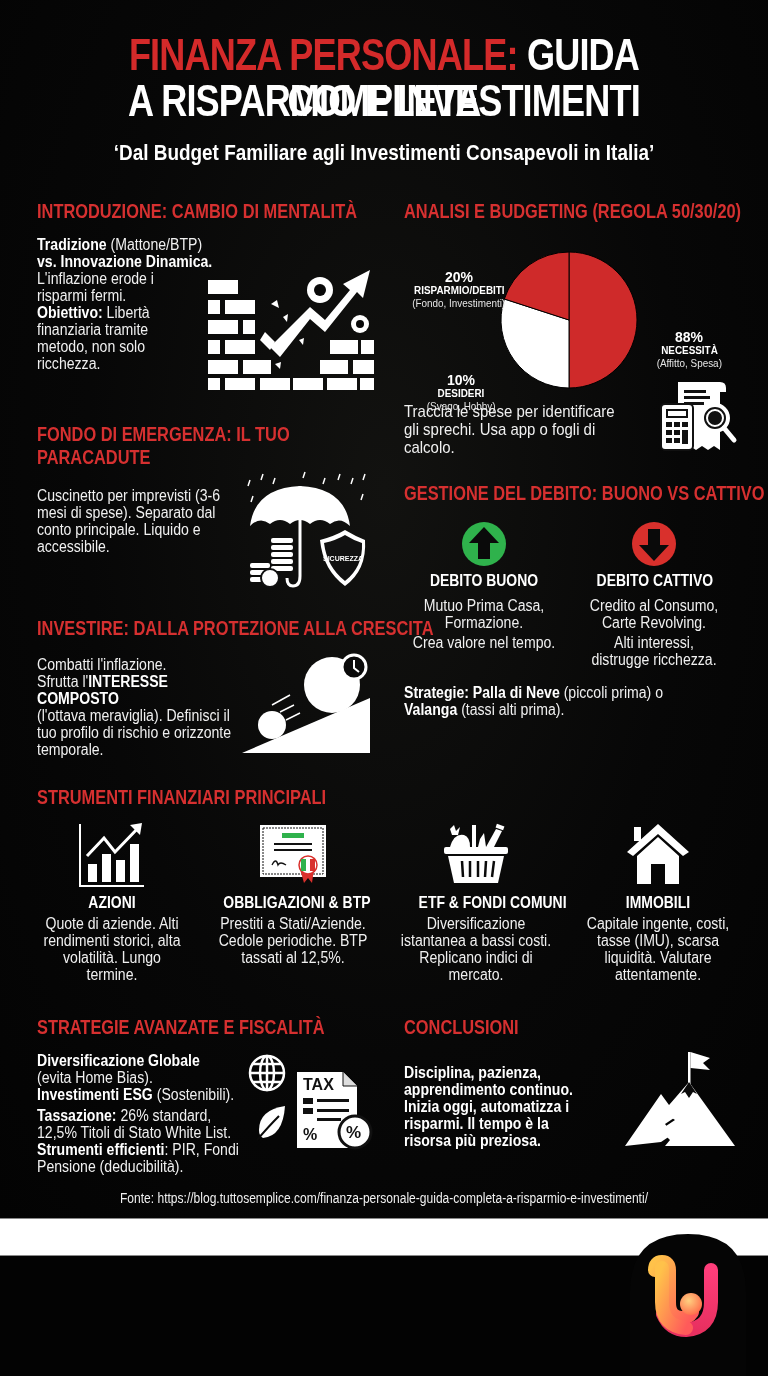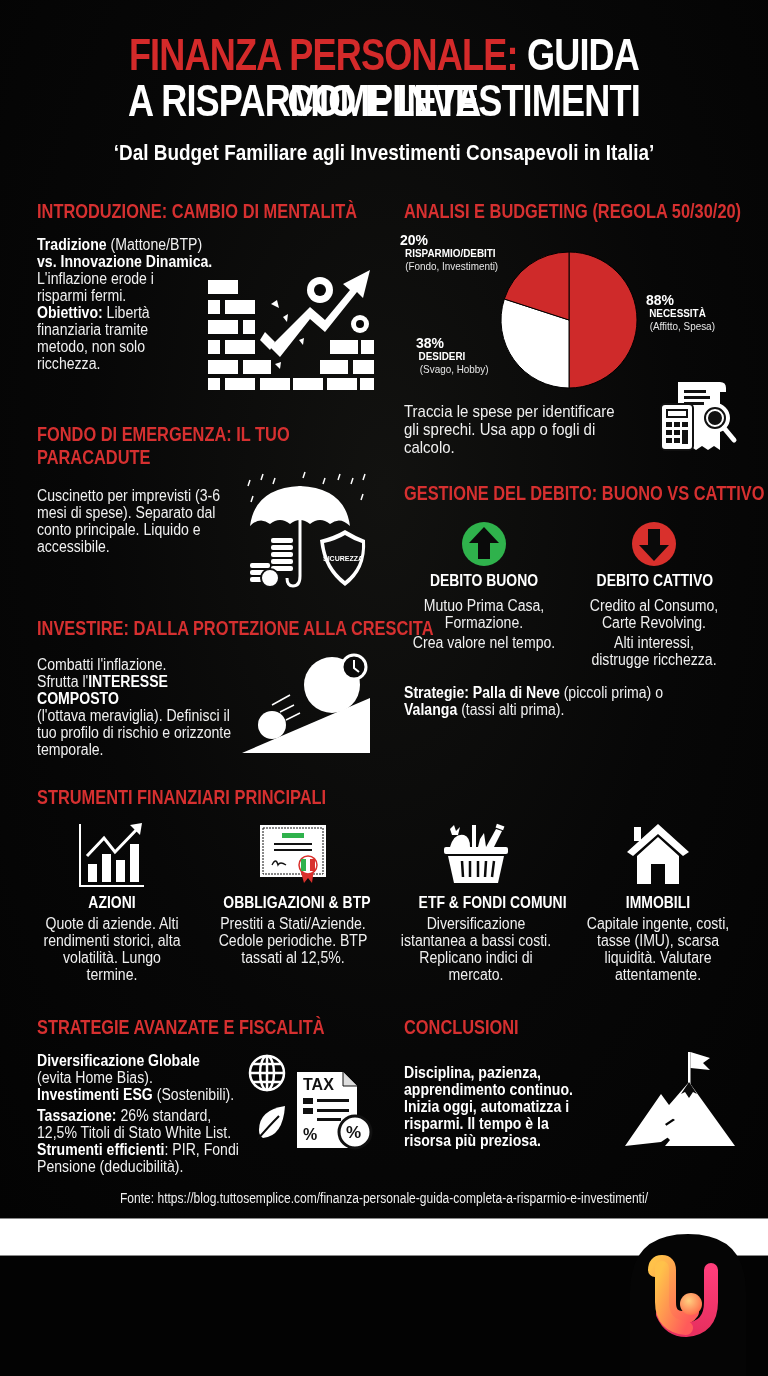--- a/index.html
+++ b/index.html
@@ -17,21 +17,21 @@
   .h { position: absolute; color: #d63030; font-weight: 900; font-size: 21px; line-height: 23px;
     transform: scaleX(0.78); transform-origin: left; white-space: nowrap; }
   .h.wrap { white-space: normal; }
   .txt { position: absolute; font-size: 16px; line-height: 17px; color: #f0f0f0;
     transform: scaleX(0.88); transform-origin: left; }
   .txt b { font-weight: 700; color: #ffffff; }
   .ctr { text-align: center; transform-origin: center; }
   .sub { position: absolute; font-weight: 900; font-size: 17px; color: #fff; text-align: center;
     transform: scaleX(0.82); transform-origin: center; white-space: nowrap; }
   .icon { position: absolute; }
-  .pie-lbl { position: absolute; color: #fff; font-size: 12px; line-height: 13px; }
+  .pie-lbl { position: absolute; text-align: center; color: #fff; font-size: 12px; line-height: 13px; margin-top: 37px; }
   .pie-lbl .pct { font-weight: 700; font-size: 14px; }
   .pie-lbl .nm { font-weight: 700; font-size: 11px; transform: scaleX(0.9); display: inline-block; }
   .pie-lbl .ex { font-size: 11px; color: #e6e6e6; transform: scaleX(0.9); display: inline-block; }
   .source { position: absolute; left: 0; top: 1190px; width: 768px; text-align: center; font-size: 14px;
     color: #f0f0f0; transform: scaleX(0.86); }
   .white-band { position: absolute; left: 0; top: 1218px; width: 768px; height: 38px; background: #ffffff;
     border-top: 1px solid #888; border-bottom: 1px solid #888; }
   .bottom { position: absolute; left: 0; top: 1256px; width: 768px; height: 120px; background: #030303; }
   .logo-wrap { position: absolute; left: 630px; top: 1232px; width: 120px; height: 144px; }
 </style>
@@ -96,21 +96,21 @@
     <path d="M0,0 L0,68 A68,68 0 0 1 -64.67,-21.01 Z" fill="#ffffff" stroke="#000" stroke-width="1"></path>
 
     <path d="M0,0 L-64.67,-21.01 A68,68 0 0 1 0,-68 Z" fill="#cf2a2a" stroke="#000" stroke-width="1"></path>
   </svg>
   <div class="pie-lbl" style="left:400px; top:234px; width:118px;">
     <div class="pct">20%</div>
     <div class="nm">RISPARMIO/DEBITI</div>
     <div class="ex">(Fondo, Investimenti)</div>
   </div>
   <div class="pie-lbl" style="left:416px; top:337px; width:90px;">
-    <div class="pct">38%</div>
+    <div class="pct">10%</div>
     <div class="nm">DESIDERI</div>
     <div class="ex">(Svago, Hobby)</div>
   </div>
   <div class="pie-lbl" style="left:646px; top:294px; width:86px;">
     <div class="pct">88%</div>
     <div class="nm">NECESSITÀ</div>
     <div class="ex">(Affitto, Spesa)</div>
   </div>
   <div class="txt" style="left:404px; top:403px; width:260px; font-size:17px; line-height:18px;">Traccia le spese per identificare gli sprechi. Usa app o fogli di calcolo.</div>
   <svg class="icon" style="left:648px; top:378px;" width="90" height="78" viewBox="0 0 90 78">

